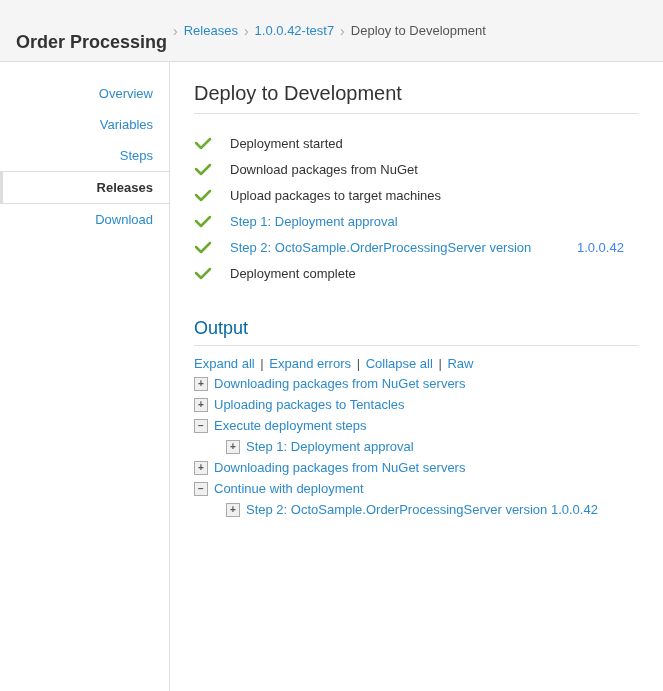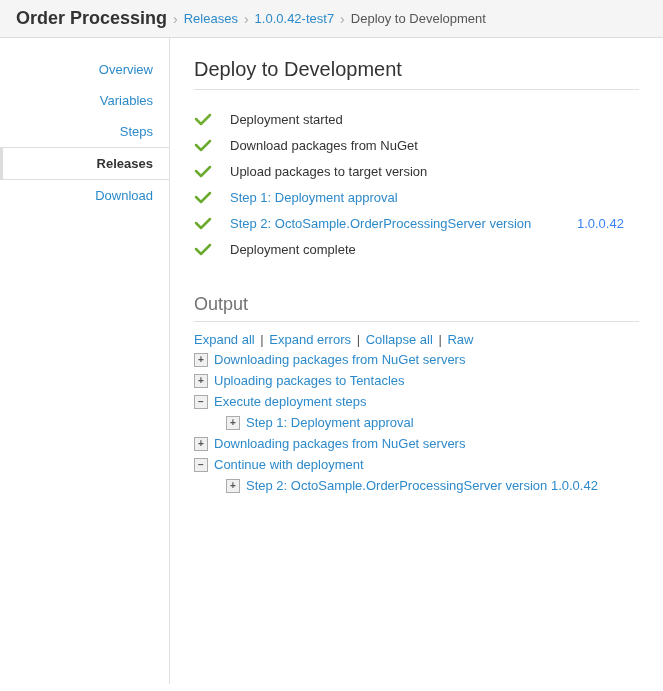--- a/index.html
+++ b/index.html
@@ -18,20 +18,21 @@
       border-bottom: 1px solid #ddd;
       padding: 8px 16px;
       display: flex;
       align-items: center;
       gap: 6px;
     }
     .header-title {
       font-size: 18px;
       font-weight: bold;
       color: #333;
+      margin-top: 24px;
     }
     .breadcrumb-sep {
       color: #aaa;
       font-size: 14px;
     }
     .breadcrumb-link {
       color: #2d8aca;
       text-decoration: none;
       font-size: 13px;
     }
@@ -113,21 +114,21 @@
       color: #2d8aca;
       text-decoration: none;
     }
     .step-text { color: #333; }
     .step-version { color: #3b82f6; margin-left: 42px; }
 
     
     .output-title {
       font-size: 18px;
       font-weight: normal;
-      color: #737373;
+      color: #0369a1;
       margin-bottom: 10px;
       border-bottom: 1px solid #e0e0e0;
       padding-bottom: 6px;
     }
 
     .output-controls {
       margin-bottom: 5px;
       font-size: 13px;
     }
     .output-controls a {
@@ -226,21 +227,21 @@
         </span>
         <span class="step-text">Download packages from NuGet</span>
       </li>
 
       <li>
         <span class="check-icon">
           <svg viewBox="0 0 18 18" xmlns="http://www.w3.org/2000/svg">
             <path d="M2 9 L7 14 L16 5" stroke="#6aaa2e" stroke-width="2.5" fill="none" stroke-linecap="round" stroke-linejoin="round"></path>
           </svg>
         </span>
-        <span class="step-text">Upload packages to target version</span>
+        <span class="step-text">Upload packages to target machines</span>
       </li>
 
       <li>
         <span class="check-icon">
           <svg viewBox="0 0 18 18" xmlns="http://www.w3.org/2000/svg">
             <path d="M2 9 L7 14 L16 5" stroke="#6aaa2e" stroke-width="2.5" fill="none" stroke-linecap="round" stroke-linejoin="round"></path>
           </svg>
         </span>
         <a class="step-link">Step 1: Deployment approval</a>
       </li>

